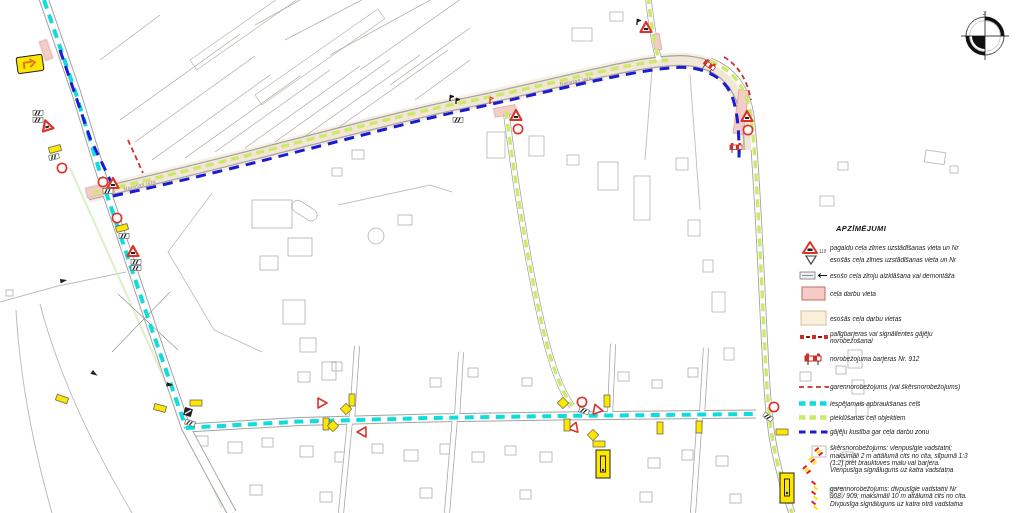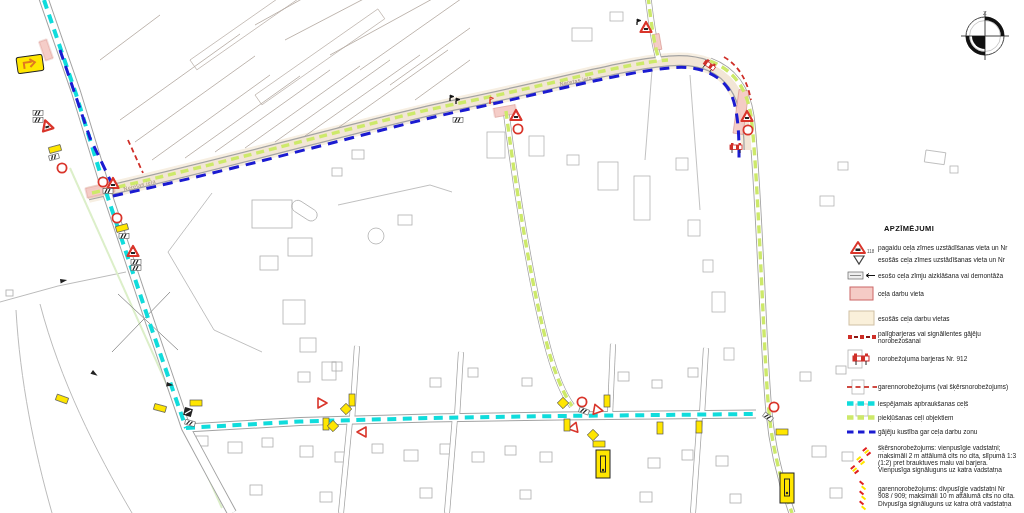--- a/index.html
+++ b/index.html
@@ -1,20 +1,20 @@
 <!DOCTYPE html>
 <html><head>
 <meta charset="utf-8">
 <style>
   html,body{margin:0;padding:0;background:#fff;}
   .canvas{position:relative;width:1024px;height:513px;background:#fff;overflow:hidden;
           font-family:"Liberation Sans",sans-serif;}
   .map-svg{position:absolute;left:0;top:0;}
   
-  .legend{position:absolute;left:846px;top:224px;width:178px;height:289px;font-size:6.5px;color:#222;}
+  .legend{position:absolute;left:798px;top:224px;width:178px;height:289px;font-size:6.5px;color:#222;font-style:italic;}
   .legend .ltitle{position:absolute;left:38px;top:0;font-size:7.5px;font-weight:bold;letter-spacing:.4px;color:#111;}
   .lrow{position:absolute;left:0;display:flex;align-items:center;}
   .lico{width:32px;flex:0 0 32px;display:flex;justify-content:center;align-items:center;}
   .ltext{width:138px;line-height:1.15;}
 </style>
 </head>
 <body>
 
 <div class="canvas">
 

